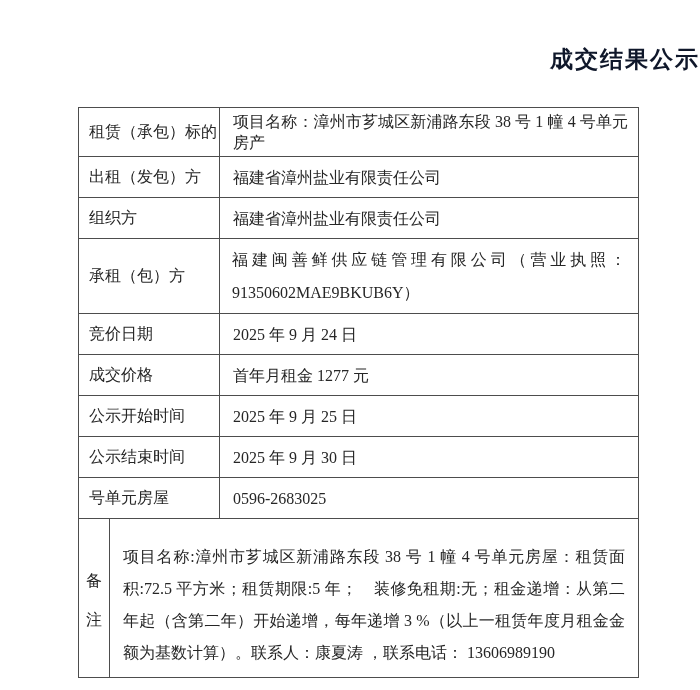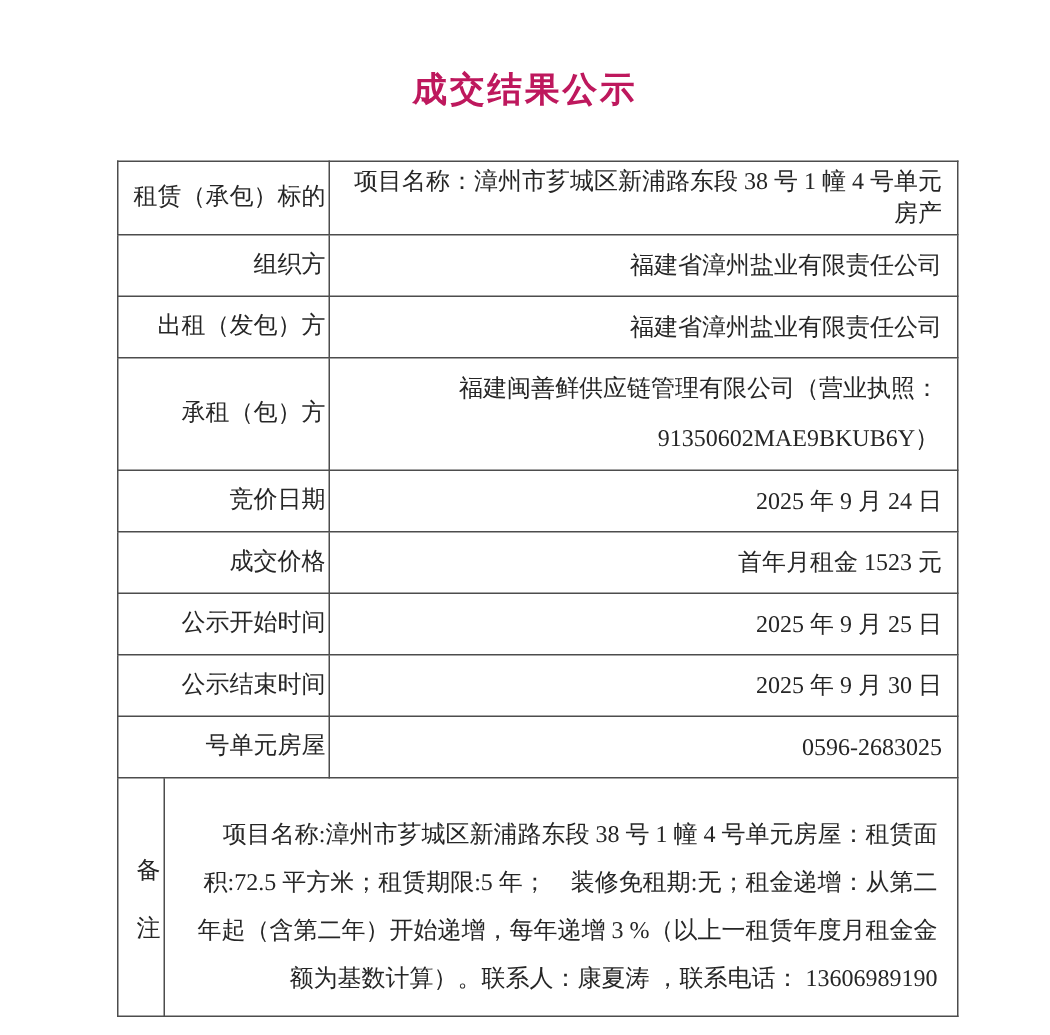--- a/index.html
+++ b/index.html
@@ -13,39 +13,38 @@
   }
   .page {
     position: relative;
     width: 700px; height: 690px;
     background: #ffffff;
   }
   .doc-title {
     position: absolute;
     left: 0; top: 44px;
     width: 700px;
-    text-align: center;
+    text-align: right;
     font-size: 23px;
     font-weight: bold;
     letter-spacing: 2px;
-    color: #be185d;
+    color: #0f172a;
   }
   table.announcement {
     position: absolute;
     left: 78px; top: 107px;
     width: 560px;
     border-collapse: collapse;
     table-layout: fixed;
   }
   table.announcement td {
     border: 1px solid #4d4d4d;
     font-size: 16px;
     vertical-align: middle;
     overflow: hidden;
-    text-align: right;
   }
   td.label-cell {
     padding: 2px 2px 2px 10px;
     line-height: 20px;
   }
   td.value-cell {
     padding: 3px 10px 3px 13px;
     line-height: 21px;
   }
   td.justify { text-align: justify; }
@@ -84,38 +83,38 @@
       <col style="width:31px">
       <col style="width:110px">
       <col style="width:419px">
     </colgroup>
     <tbody>
       <tr class="row-target">
         <td class="label-cell" colspan="2">租赁（承包）标的</td>
         <td class="value-cell justify">项目名称：漳州市芗城区新浦路东段 38 号 1 幢 4 号单元房产</td>
       </tr>
       <tr class="row-std">
-        <td class="label-cell" colspan="2">组织方</td>
+        <td class="label-cell" colspan="2">出租（发包）方</td>
         <td class="value-cell">福建省漳州盐业有限责任公司</td>
       </tr>
       <tr class="row-std">
-        <td class="label-cell" colspan="2">出租（发包）方</td>
+        <td class="label-cell" colspan="2">组织方</td>
         <td class="value-cell">福建省漳州盐业有限责任公司</td>
       </tr>
       <tr class="row-party">
         <td class="label-cell" colspan="2">承租（包）方</td>
         <td class="value-cell party-value">福建闽善鲜供应链管理有限公司（营业执照：91350602MAE9BKUB6Y）</td>
       </tr>
       <tr class="row-std">
         <td class="label-cell" colspan="2">竞价日期</td>
         <td class="value-cell">2025 年 9 月 24 日</td>
       </tr>
       <tr class="row-std">
         <td class="label-cell" colspan="2">成交价格</td>
-        <td class="value-cell">首年月租金 1523 元</td>
+        <td class="value-cell">首年月租金 1277 元</td>
       </tr>
       <tr class="row-std">
         <td class="label-cell" colspan="2">公示开始时间</td>
         <td class="value-cell">2025 年 9 月 25 日</td>
       </tr>
       <tr class="row-std">
         <td class="label-cell" colspan="2">公示结束时间</td>
         <td class="value-cell">2025 年 9 月 30 日</td>
       </tr>
       <tr class="row-std">

